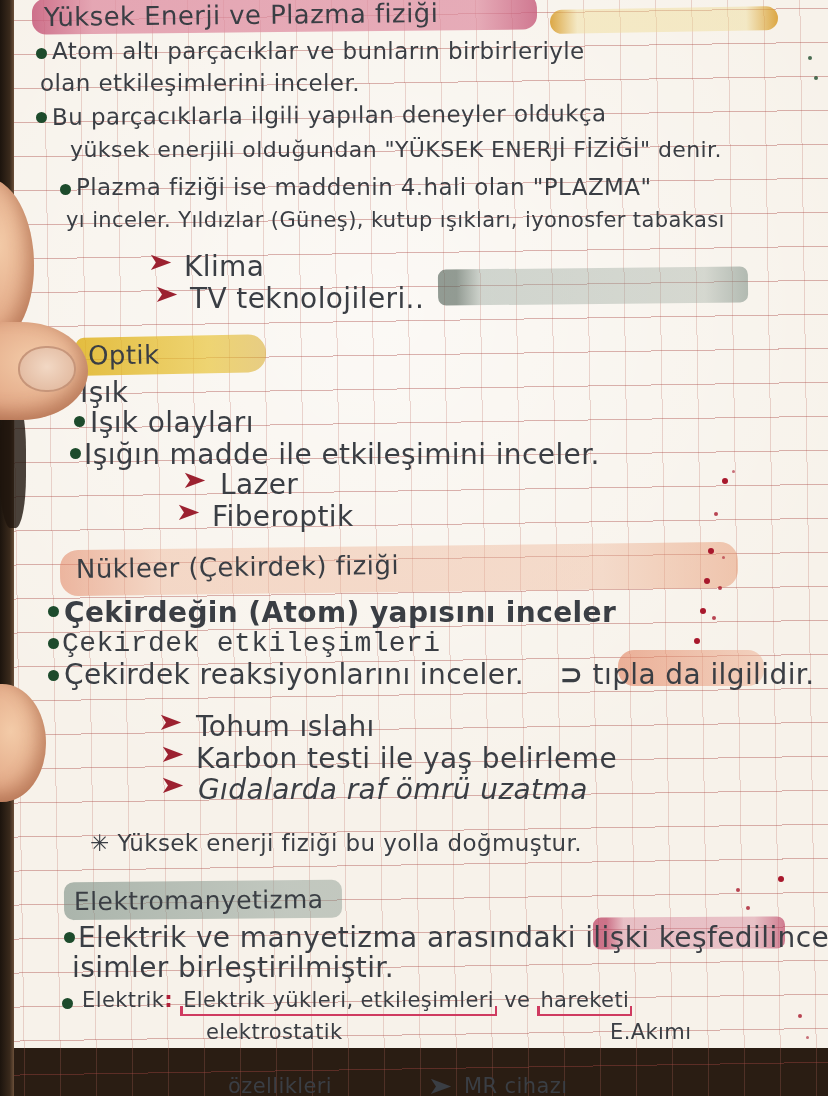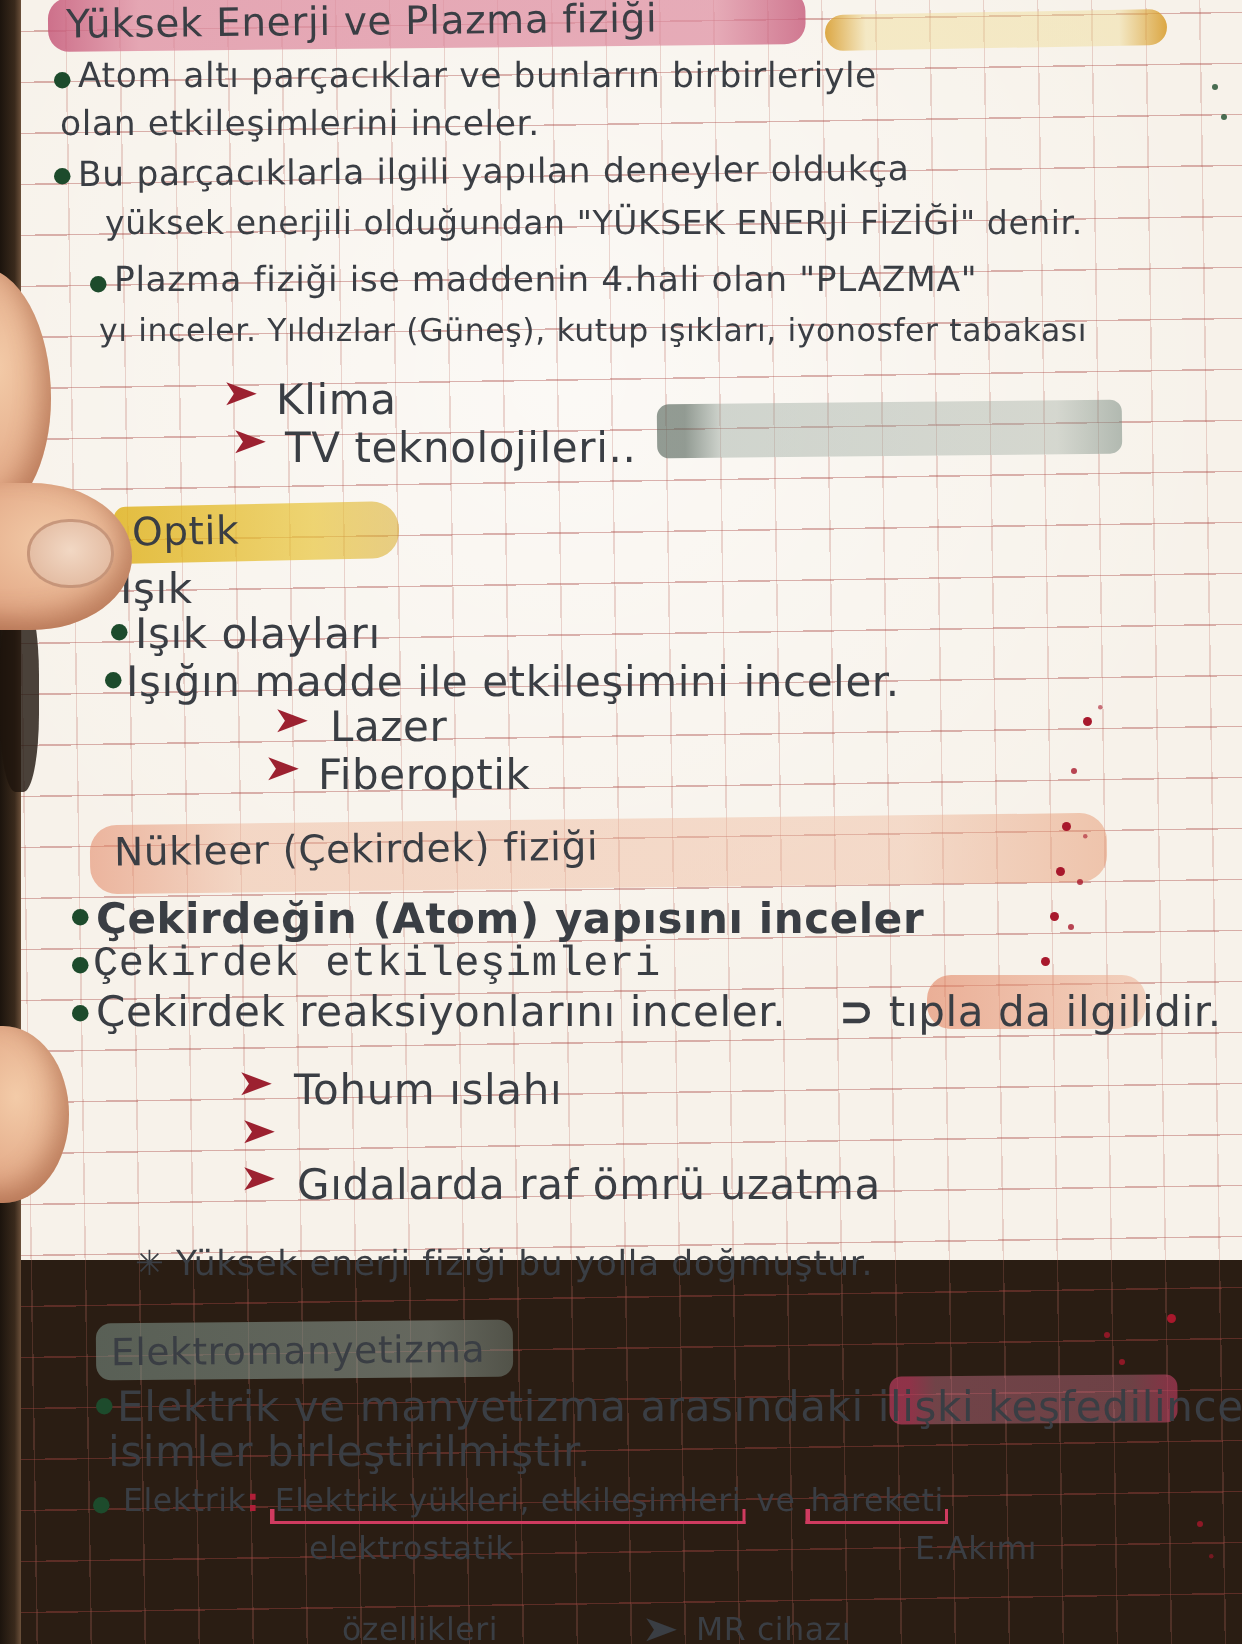--- a/index.html
+++ b/index.html
@@ -1,20 +1,20 @@
 <!DOCTYPE html>
 <html><head>
 <meta charset="utf-8">
 <style>
   html,body{margin:0;padding:0;}
   body{width:828px;height:1096px;overflow:hidden;background:#2a1d13;font-family:"DejaVu Sans",sans-serif;}
   #photo{position:relative;width:828px;height:1096px;overflow:hidden;}
   
   #paper{
-    position:absolute;left:10px;top:0;width:818px;height:840px;
+    position:absolute;left:10px;top:0;width:818px;height:1048px;
     background:
       radial-gradient(circle at 45% 30%, rgba(255,255,255,.55), rgba(255,255,255,0) 60%),
       #f7f2ea;
   }
   #grid{
     position:absolute;left:-30px;top:-20px;width:900px;height:1160px;
     background-image:
       repeating-linear-gradient(to bottom, rgba(168,70,66,.40) 0 1px, transparent 1px 34px),
       repeating-linear-gradient(to right, rgba(185,105,95,.26) 0 1px, transparent 1px 36px);
     transform:rotate(-0.9deg);
@@ -110,22 +110,23 @@
     <div class="ln" style="left:54px;top:658px;">
       <span>Çekirdek reaksiyonlarını inceler.</span>
       <span style="margin-left:26px;font-weight:bold;">⊃</span>
       <span>tıpla da</span>
       <span>ilgilidir.</span>
     </div>
 
     <span class="arr" style="left:150px;top:708px;"></span>
     <div class="ln" style="left:186px;top:710px;">Tohum ıslahı</div>
     <span class="arr" style="left:152px;top:740px;"></span>
+    <div class="ln" style="left:186px;top:742px;">Karbon testi ile yaş belirleme</div>
     <span class="arr" style="left:152px;top:771px;"></span>
-    <div class="ln" style="left:188px;top:773px;">Gıdalarda raf ömrü uzatma</div>
+    <div class="ln" style="left:188px;top:773px;font-style:italic;">Gıdalarda raf ömrü uzatma</div>
 
     <div class="ln" style="left:80px;top:830px;font-size:23px;">
       <span>✳</span>
       <span>Yüksek enerji fiziği bu yolla doğmuştur.</span>
     </div>
 
     <div class="ln" style="left:64px;top:886px;font-size:25px;transform:rotate(-.5deg);">Elektromanyetizma</div>
     <span class="bul" style="left:54px;top:932px;"></span>
     <div class="ln" style="left:68px;top:921px;font-size:28px;">Elektrik ve manyetizma arasındaki ilişki keşfedilince</div>
     <div class="ln" style="left:62px;top:951px;">isimler birleştirilmiştir.</div>

